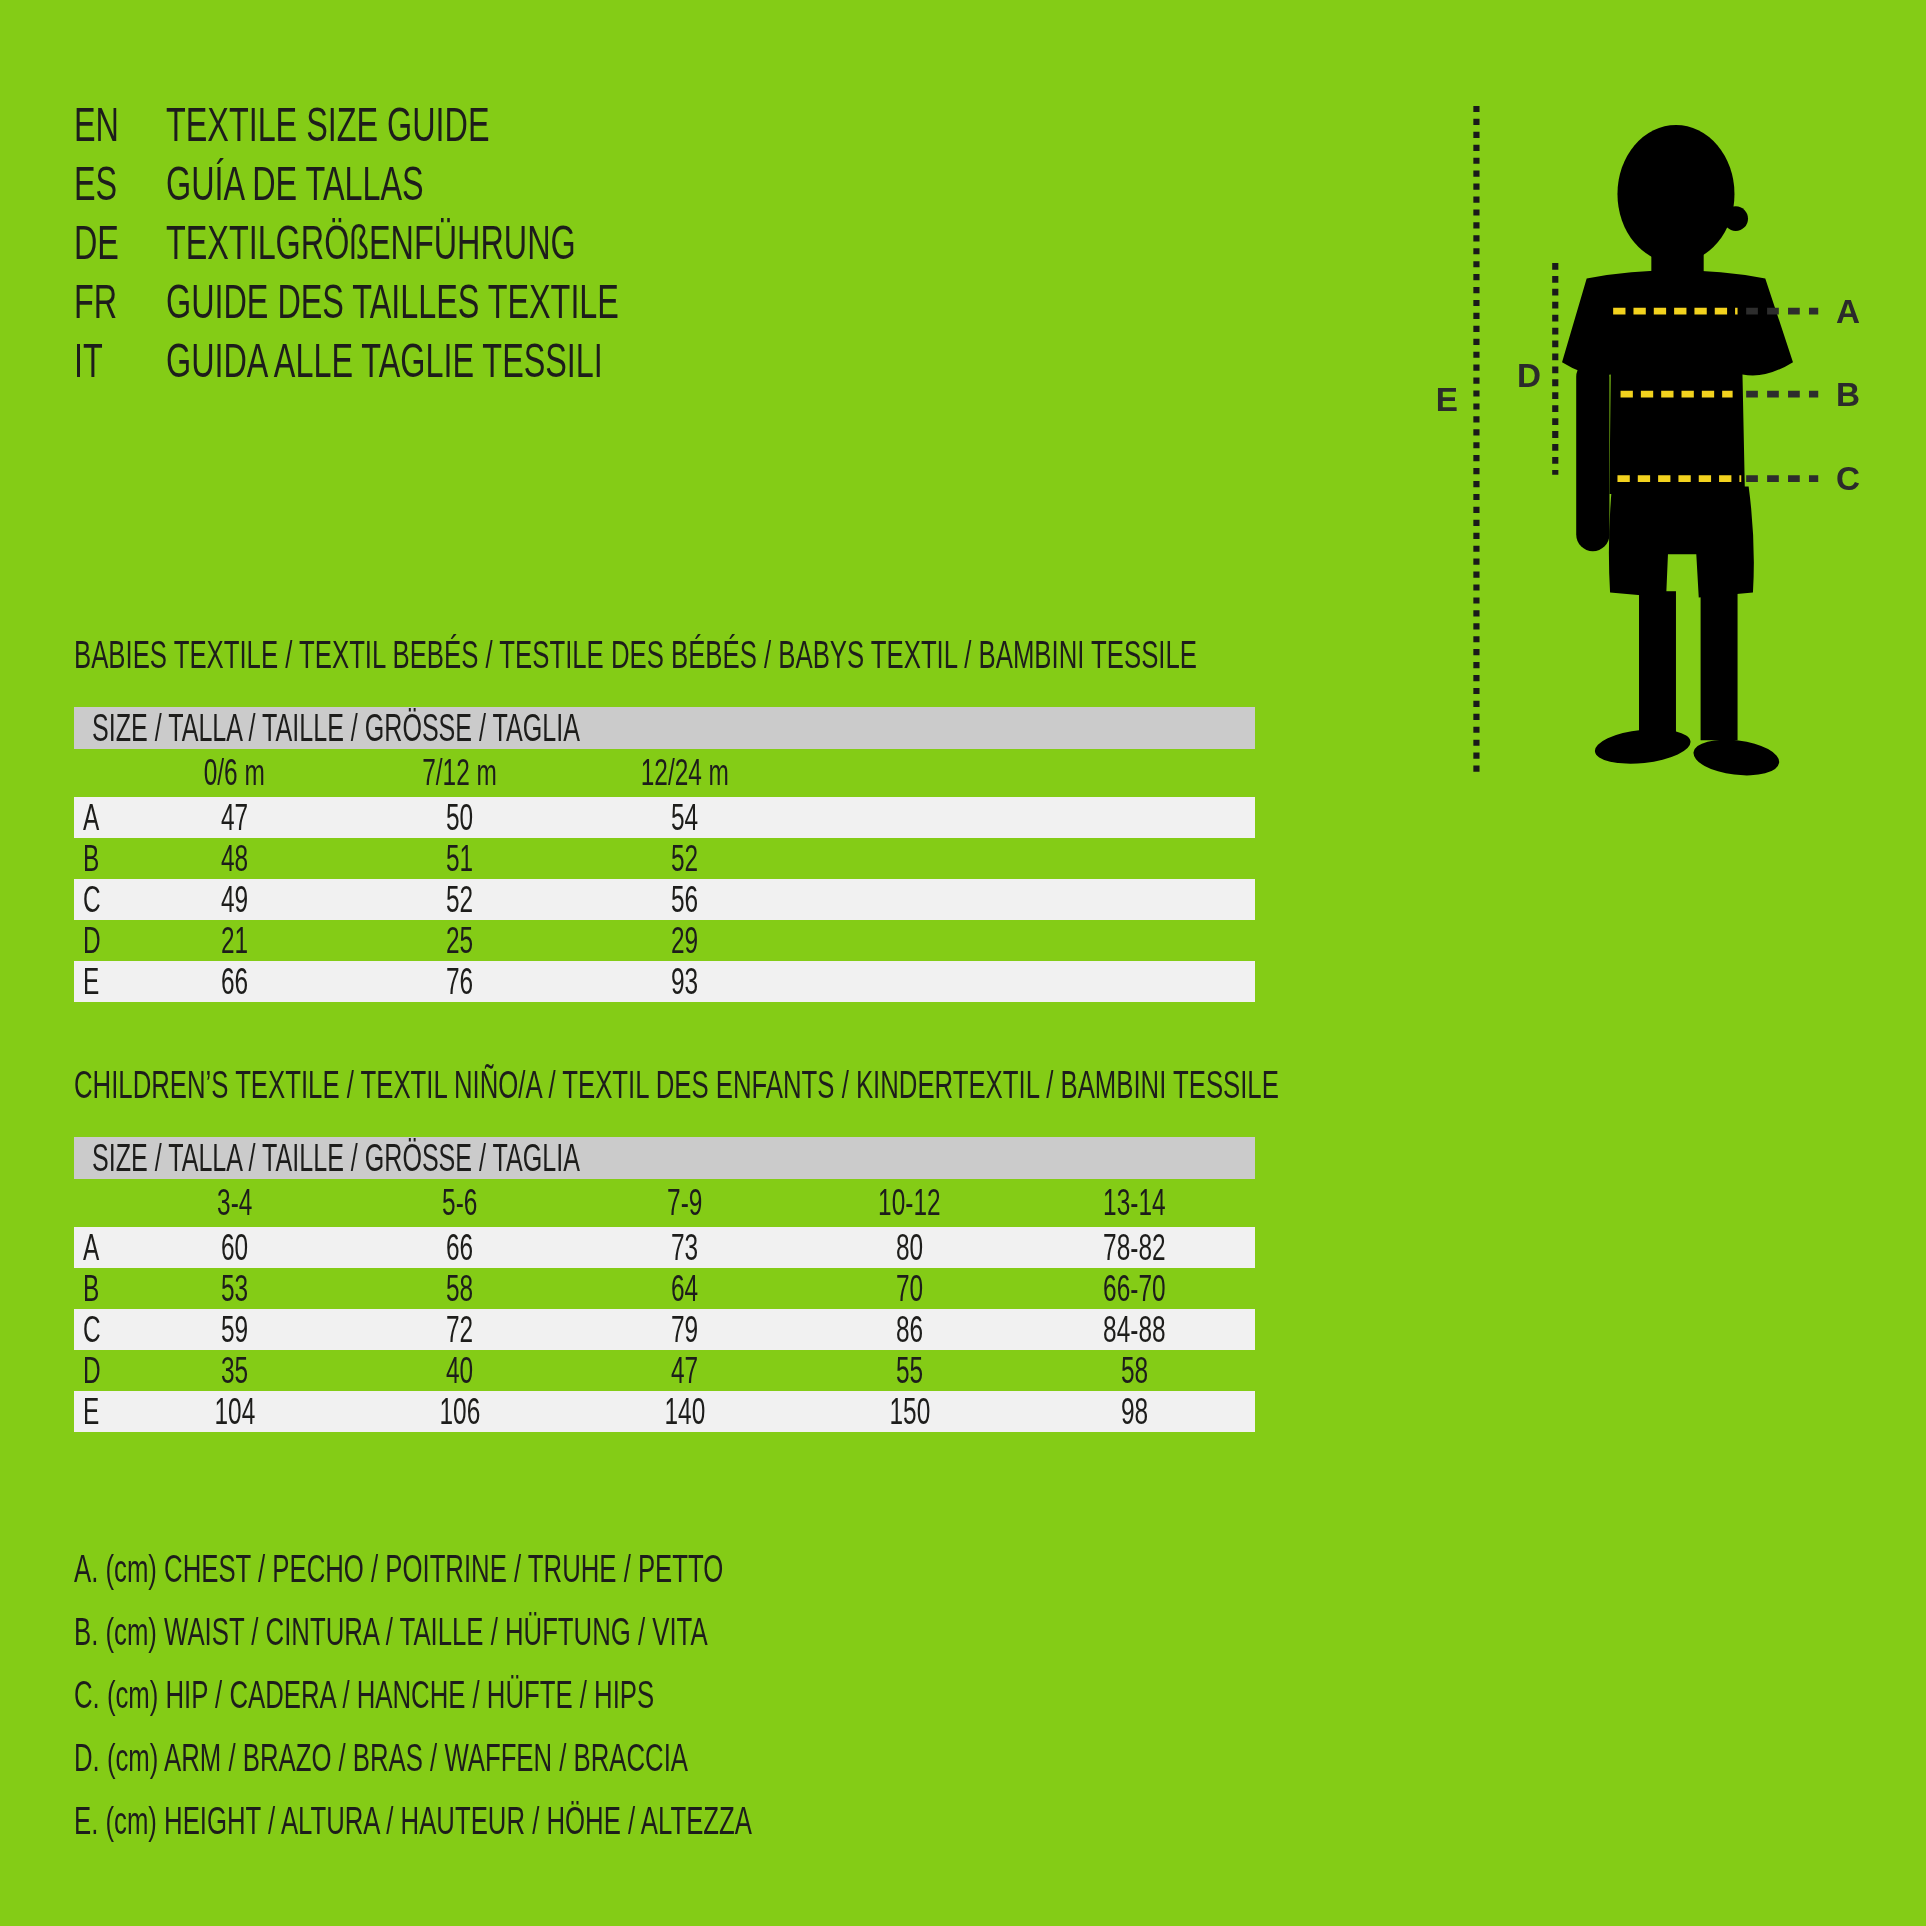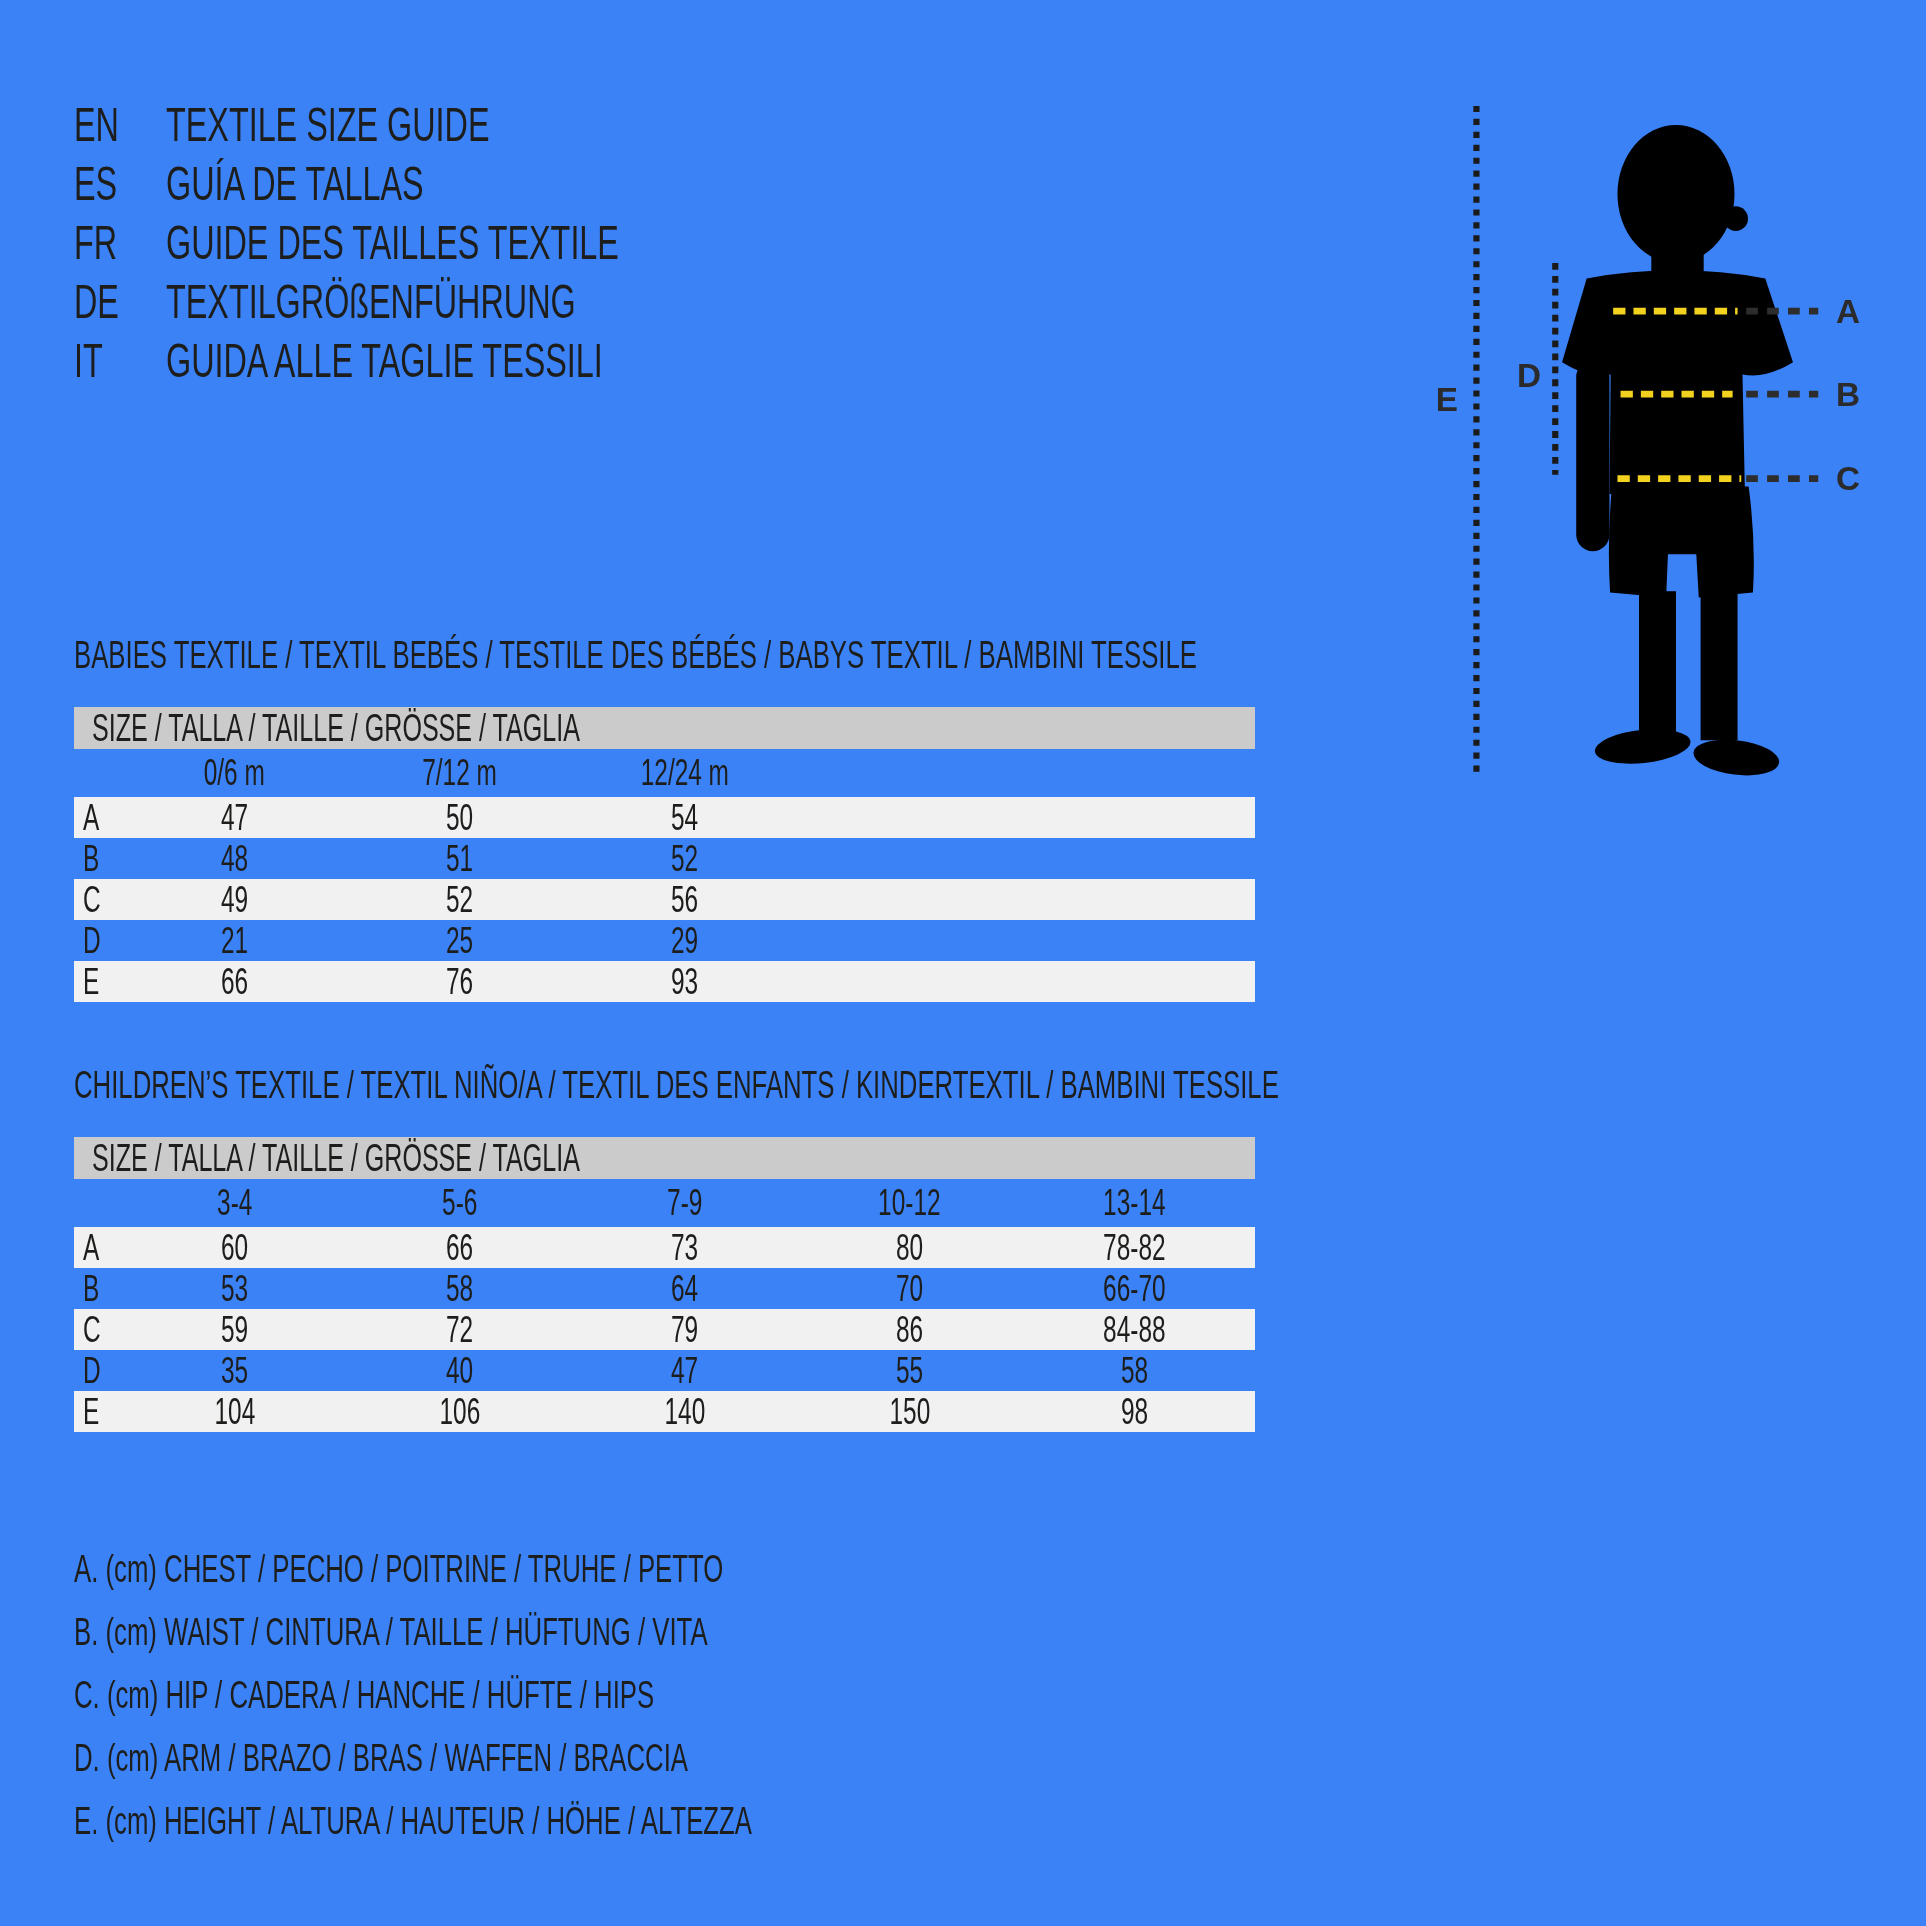--- a/index.html
+++ b/index.html
@@ -1,17 +1,17 @@
 <!DOCTYPE html>
 <html style="font-size:10px"><head>
 <meta charset="utf-8">
 <style>
   html,body { margin:0; padding:0; background:#ffffff; }
   .page {
-    position:relative; width:1926px; height:1926px; background:#3b82f6;
+    position:relative; width:1926px; height:1926px; background:#84cc16;
     font-family:"Liberation Sans", sans-serif; color:#1d1d1b; overflow:hidden;
   }
   
   .cl { display:inline-block; transform:scaleX(0.66); transform-origin:0 50%; white-space:nowrap; }
   .cx { display:inline-block; transform:scaleX(0.66); transform-origin:50% 50%; white-space:nowrap; }
 
   
   .lang-block { position:absolute; left:74px; top:94px; }
   .lang-row  { height:59px; display:flex; align-items:center; font-size:49px; }
   .lang-code { width:92px; flex:0 0 92px; }
@@ -55,26 +55,26 @@
   <div class="lang-block">
     <div class="lang-row">
       <span class="lang-code"><span class="cl">EN</span></span>
       <span class="cl">TEXTILE SIZE GUIDE</span>
     </div>
     <div class="lang-row">
       <span class="lang-code"><span class="cl">ES</span></span>
       <span class="cl">GUÍA DE TALLAS</span>
     </div>
     <div class="lang-row">
+      <span class="lang-code"><span class="cl">DE</span></span>
+      <span class="cl">TEXTILGRÖßENFÜHRUNG</span>
+    </div>
+    <div class="lang-row">
       <span class="lang-code"><span class="cl">FR</span></span>
       <span class="cl">GUIDE DES TAILLES TEXTILE</span>
-    </div>
-    <div class="lang-row">
-      <span class="lang-code"><span class="cl">DE</span></span>
-      <span class="cl">TEXTILGRÖßENFÜHRUNG</span>
     </div>
     <div class="lang-row">
       <span class="lang-code"><span class="cl">IT</span></span>
       <span class="cl">GUIDA ALLE TAGLIE TESSILI</span>
     </div>
   </div>
 
   <svg class="figure-svg" width="521" height="709" viewBox="0 0 846 1150" xmlns="http://www.w3.org/2000/svg">
 
     <line x1="116" y1="22" x2="116" y2="1103" stroke="#1a1a1a" stroke-width="10" stroke-dasharray="10 11"></line>

